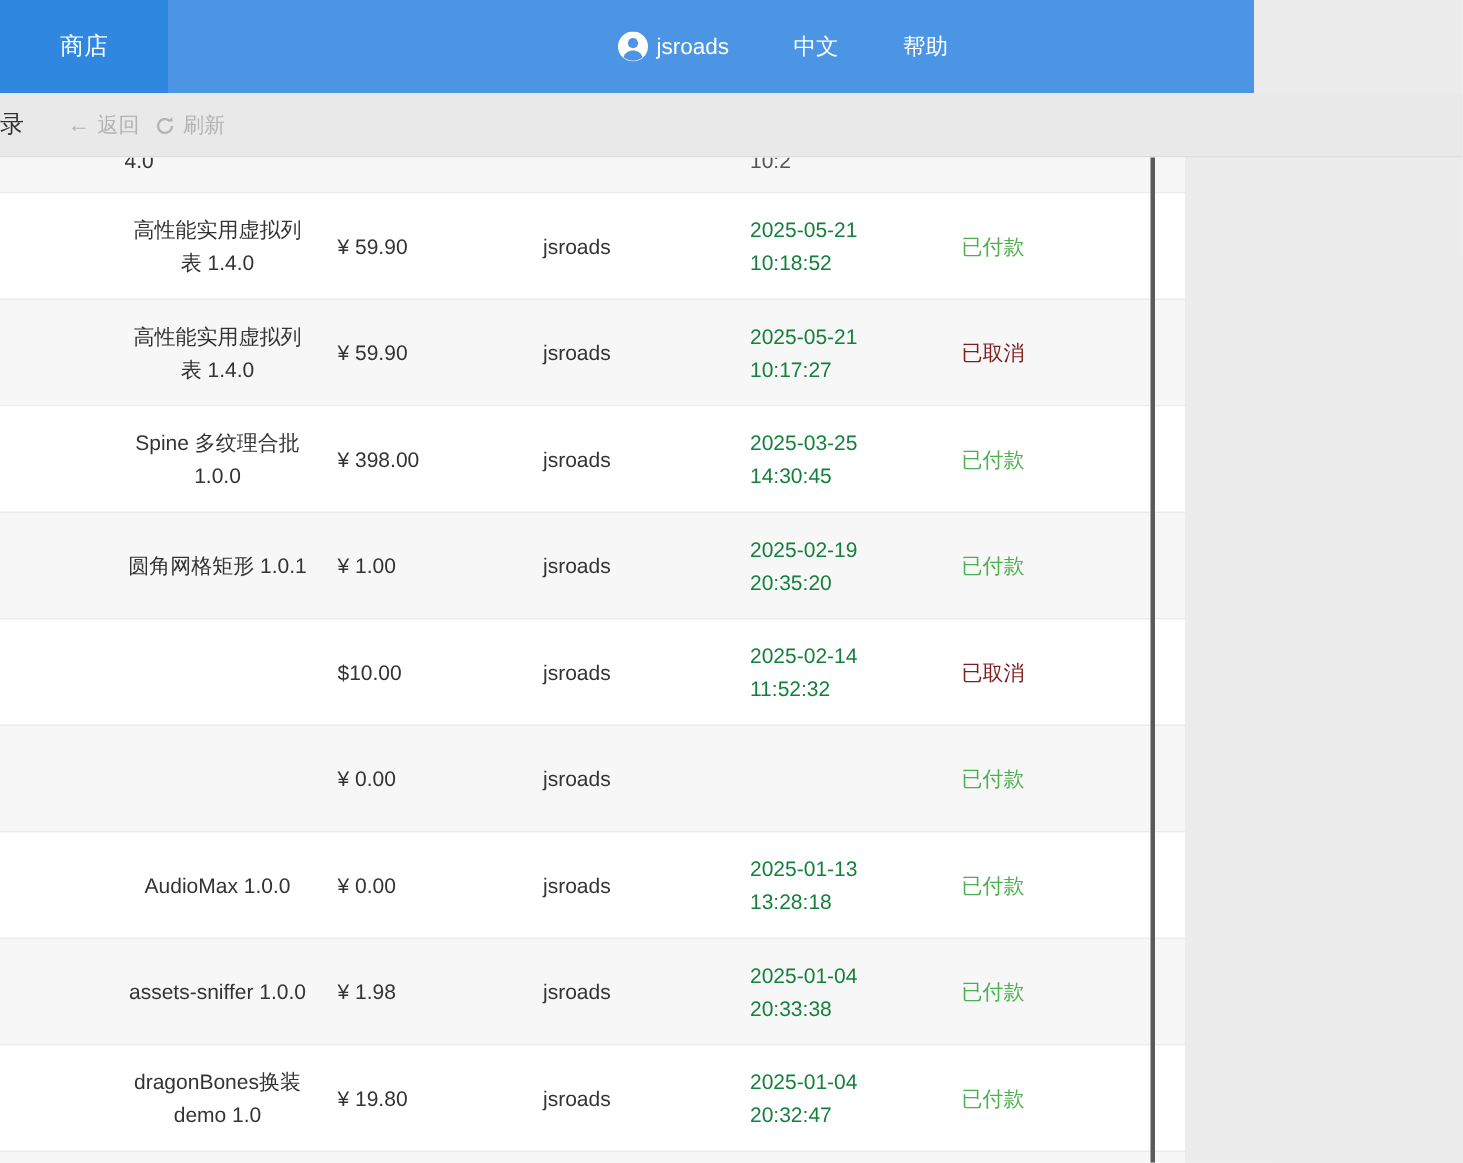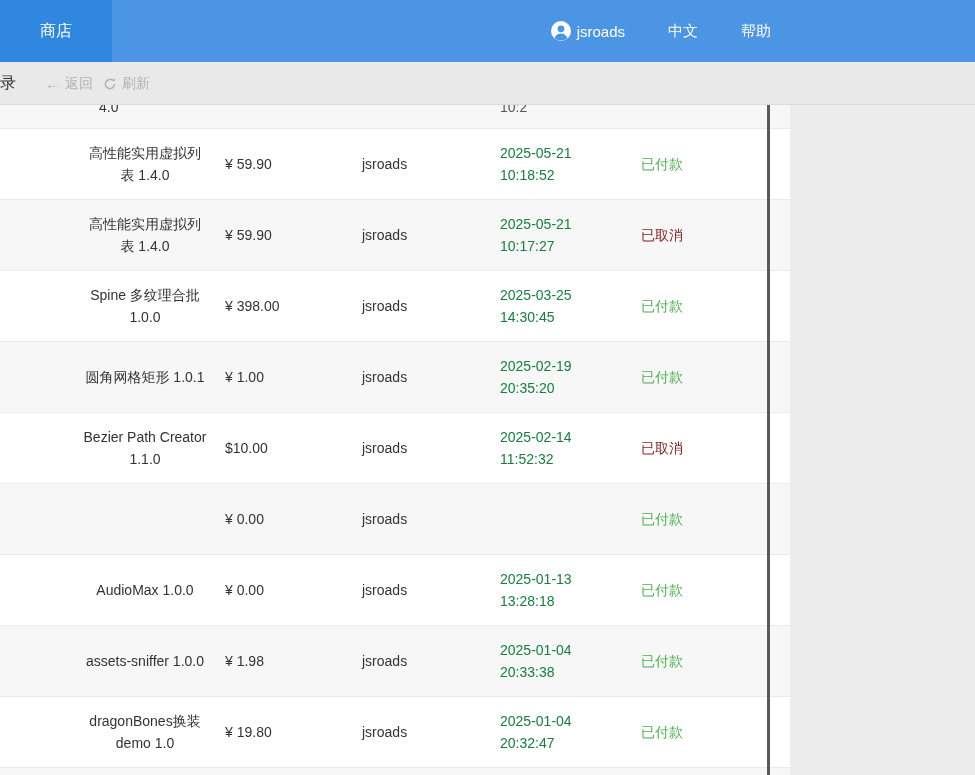--- a/index.html
+++ b/index.html
@@ -1,20 +1,20 @@
 <!DOCTYPE html>
 <html><head>
 <meta charset="utf-8">
 <style>
   * { margin:0; padding:0; box-sizing:border-box; }
   html,body { width:975px; height:775px; overflow:hidden;
     font-family:"Liberation Sans","DejaVu Sans",sans-serif; background:#ececec; }
 
   
-  .app-header { position:absolute; left:0; top:0; width:975px; height:62px;
+  .app-header { position:absolute; left:0; top:0; width:836px; height:62px;
     background:#4c95e4; color:#fff; }
   .store-tab { position:absolute; left:0; top:0; width:112px; height:62px;
     background:#2f87e0; display:flex; align-items:center; justify-content:center;
     font-size:16px; cursor:pointer; }
   .header-nav { position:absolute; right:204px; top:0; height:62px;
     display:flex; align-items:center; gap:43px; font-size:15px; }
   .nav-item { display:flex; align-items:center; gap:6px; cursor:pointer; }
 
   
   .toolbar { position:absolute; left:0; top:62px; width:975px; height:43px;
@@ -39,21 +39,21 @@
     font-size:14px; color:#333; line-height:22px; }
   .name   { left:83px;  width:124px;text-align:center; }
   .price  { left:225px; width:110px; }
   .user   { left:362px; width:110px; }
   .date   { left:500px; width:110px; color:#15803d; }
   .date span { display:block; }
   .status { left:641px; width:90px; }
   .status.paid { color:#4db050; }
   .status.cancelled { color:#7f1d1d; }
   .frag { position:absolute; top:-9px; font-size:14px; line-height:22px; }
-  .frag-name { left:99px; color:#333; }
+  .frag-name { left:83px; color:#333; }
   .frag-time { left:500px; color:#555; }
 
   .v-scrollbar { position:absolute; left:767px; top:105px; width:3px;
     height:670px; background:#5a5a5a; cursor:grab; }
   .right-filler { position:absolute; left:790px; top:105px; width:185px;
     height:670px; background:#ececec; }
 </style>
 </head>
 <body>
 
@@ -142,21 +142,20 @@
     <div class="cell price">¥ 1.00</div>
     <div class="cell user">jsroads</div>
     <div class="cell date">
       <span class="d">2025-02-19</span>
       <span class="t">20:35:20</span>
     </div>
     <div class="cell status paid">已付款</div>
   </div>
 
   <div class="row">
-    <div class="cell name">Bezier Path Creator 1.1.0</div>
     <div class="cell price">$10.00</div>
     <div class="cell user">jsroads</div>
     <div class="cell date">
       <span class="d">2025-02-14</span>
       <span class="t">11:52:32</span>
     </div>
     <div class="cell status cancelled">已取消</div>
   </div>
 
   <div class="row alt">

